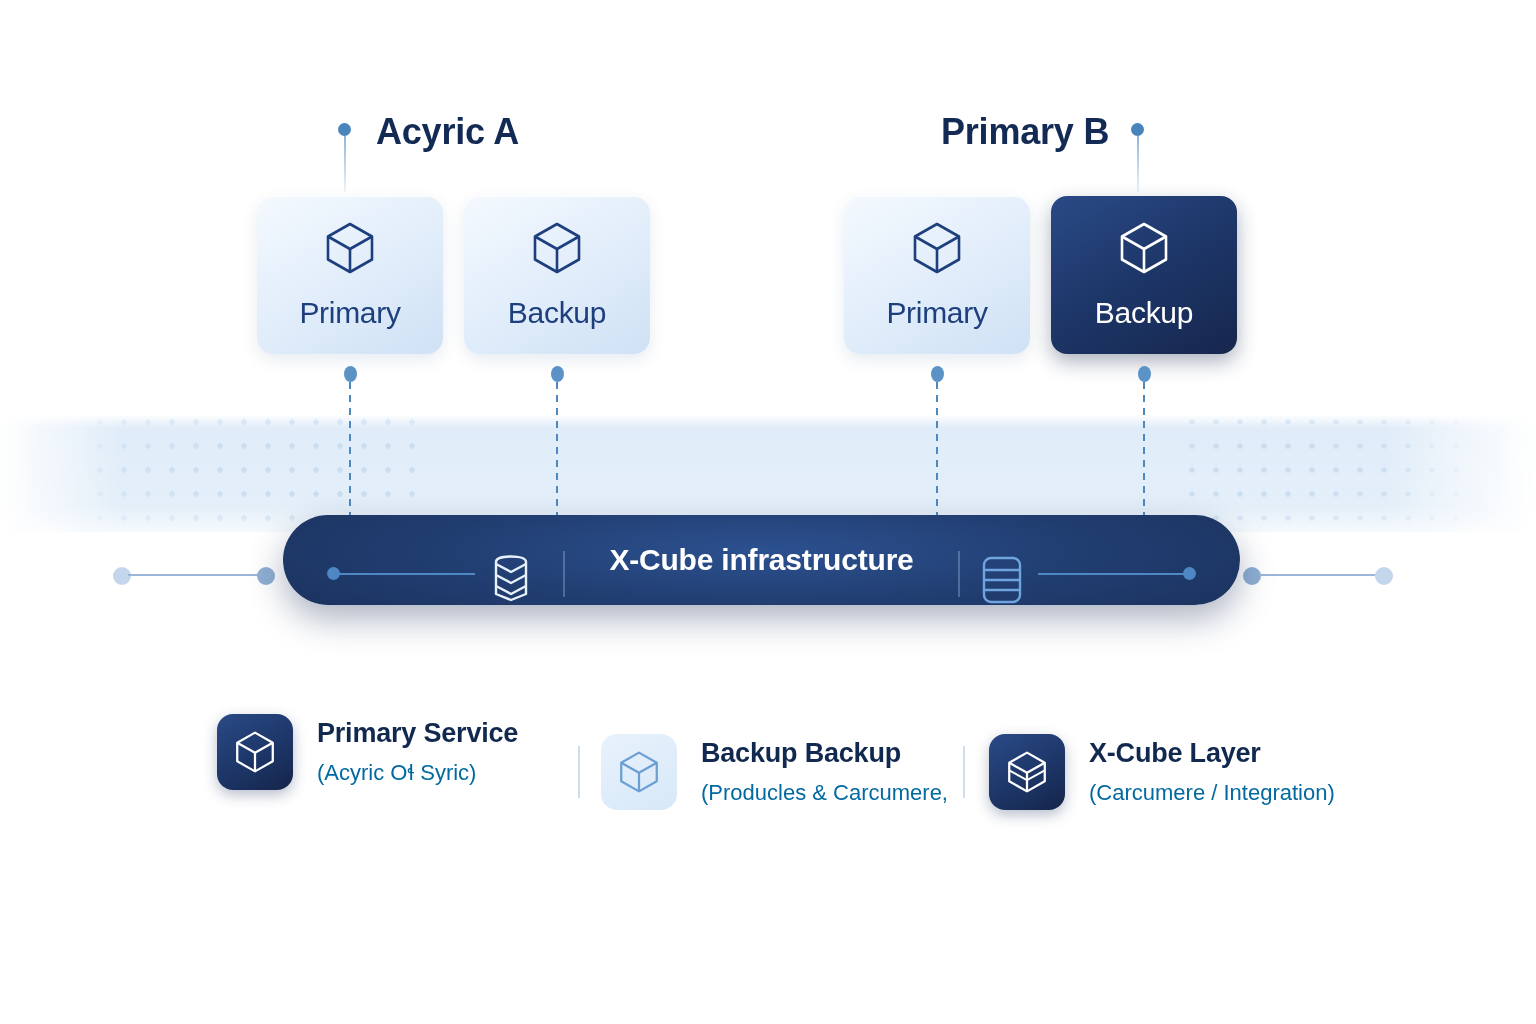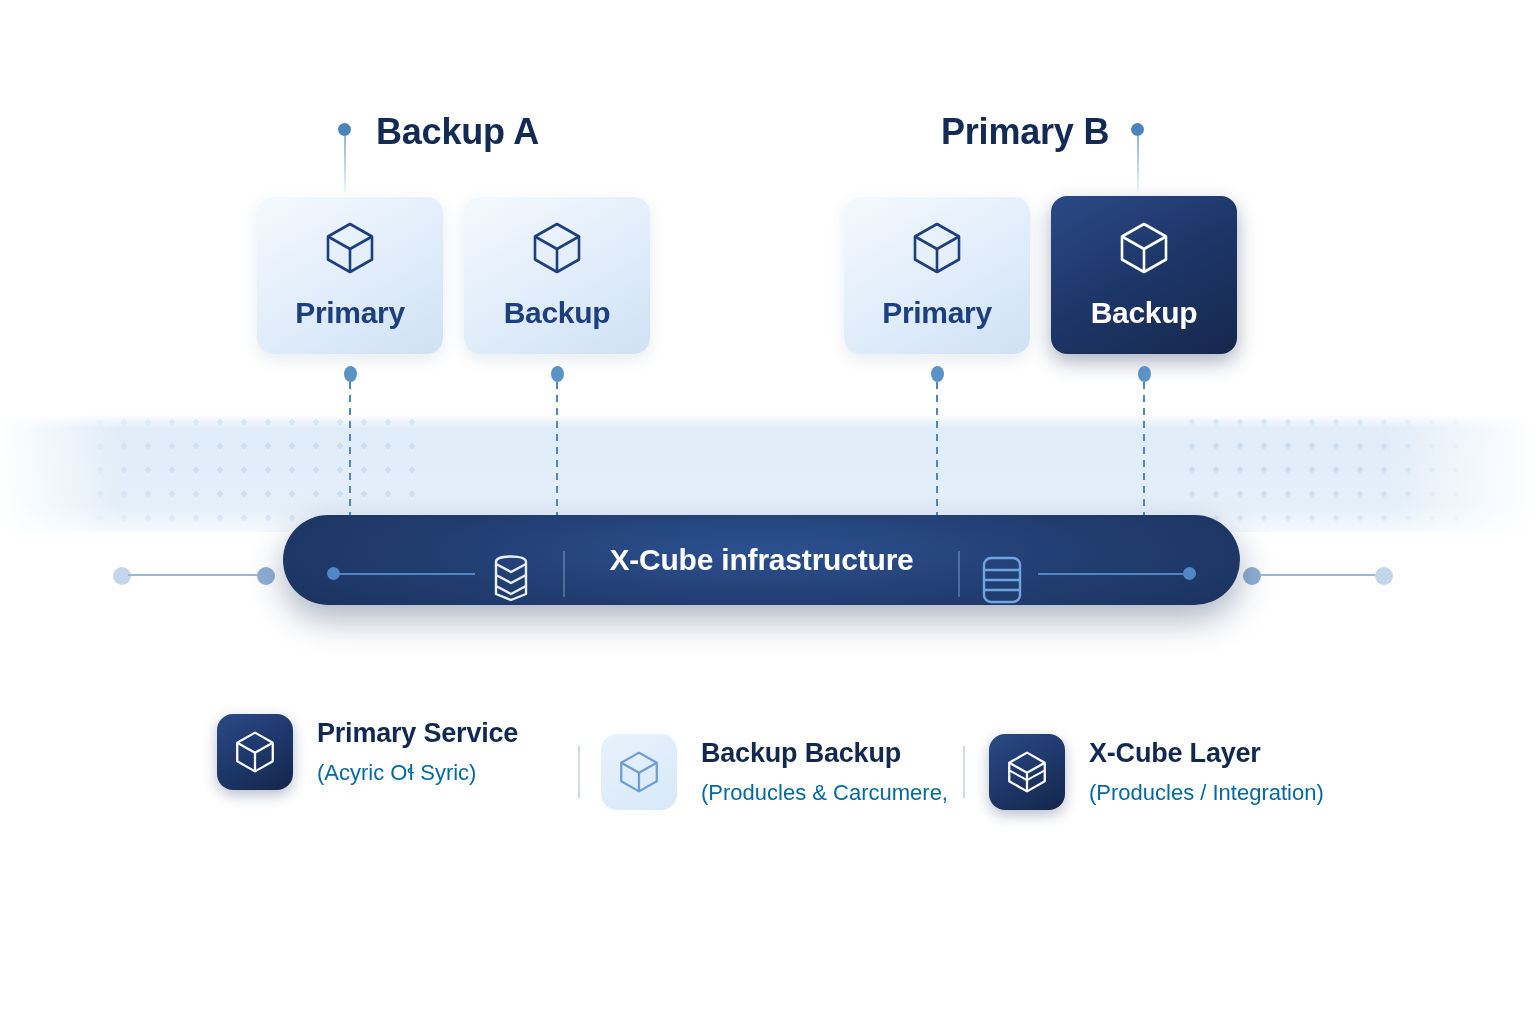--- a/index.html
+++ b/index.html
@@ -95,21 +95,21 @@
     background: linear-gradient(150deg, #f4f9fe 0%, #e4effb 45%, #cfe1f5 100%);
     box-shadow: 0 6px 16px rgba(30,64,120,0.10), inset 0 1px 0 rgba(255,255,255,0.85);
   }
   .card.dark {
     background: linear-gradient(150deg, #2a4a86 0%, #1d3668 50%, #16274d 100%);
     box-shadow: 0 8px 20px rgba(16,34,72,0.35);
   }
   .card .card-icon { margin-bottom: 16px; }
   .card .card-label {
     font-size: 30px;
-    font-weight: 700;
+    font-weight: 400;
     letter-spacing: -0.3px;
   }
   .card.light .card-label { color: #1d3f7d; }
   .card.dark  .card-label { color: #ffffff; }
 
   
   .drop {
     position: absolute;
     width: 2px;
     background-image: linear-gradient(#4f88bf 55%, rgba(255,255,255,0) 0%);
@@ -230,21 +230,21 @@
 <div id="stage">
 
   <div class="band"></div>
   <div class="dots left"></div>
   <div class="dots right"></div>
   <div class="band-fade-l"></div>
   <div class="band-fade-r"></div>
 
   <div class="group-dot" style="left:338px; top:123px;"></div>
   <div class="group-stem" style="left:344px; top:136px; height:56px;"></div>
-  <div class="group-label" style="left:376px; top:111px;">Backup A</div>
+  <div class="group-label" style="left:376px; top:111px;">Acyric A</div>
 
   <div class="group-dot" style="left:1131px; top:123px;"></div>
   <div class="group-stem" style="left:1137px; top:136px; height:56px;"></div>
   <div class="group-label" style="left:941px; top:111px;">Primary B</div>
 
   <div class="card light" style="left:257px; top:196px;">
     <span class="card-icon">
       <svg width="52" height="56" viewBox="0 0 52 56" fill="none">
         <path d="M26 4 L48 16.5 L48 39.5 L26 52 L4 39.5 L4 16.5 Z" stroke="#1d3f7d" stroke-width="2.6" stroke-linejoin="round"></path>
         <path d="M4 16.5 L26 29 L48 16.5" stroke="#1d3f7d" stroke-width="2.6" stroke-linejoin="round"></path>
@@ -373,17 +373,17 @@
     <div class="legend-tile dark">
       <svg width="42" height="46" viewBox="0 0 52 56" fill="none">
         <path d="M26 4 L48 16.5 L48 39.5 L26 52 L4 39.5 L4 16.5 Z" stroke="#ffffff" stroke-width="2.8" stroke-linejoin="round"></path>
         <path d="M4 16.5 L26 29 L48 16.5" stroke="#ffffff" stroke-width="2.8" stroke-linejoin="round"></path>
         <path d="M26 29 L26 52" stroke="#ffffff" stroke-width="2.8" stroke-linejoin="round"></path>
         <path d="M4 26 L26 38 L48 26" stroke="#ffffff" stroke-width="2.4" stroke-linejoin="round"></path>
       </svg>
     </div>
     <div class="legend-text">
       <div class="legend-title">X-Cube Layer</div>
-      <div class="legend-sub">(Producles / Integration)</div>
+      <div class="legend-sub">(Carcumere / Integration)</div>
     </div>
   </div>
 
 </div>
 
 </body></html>

